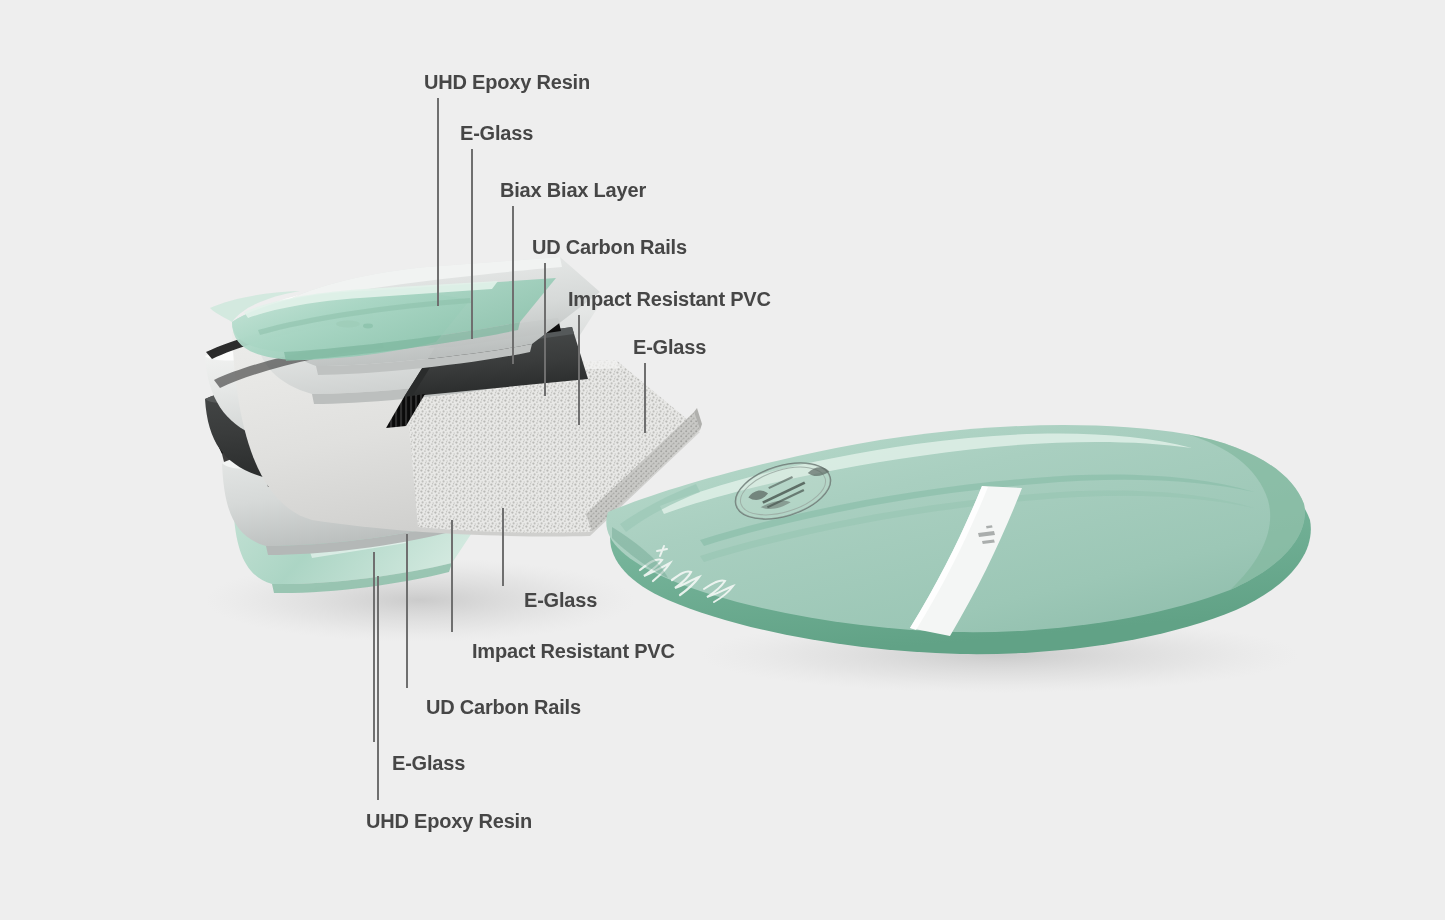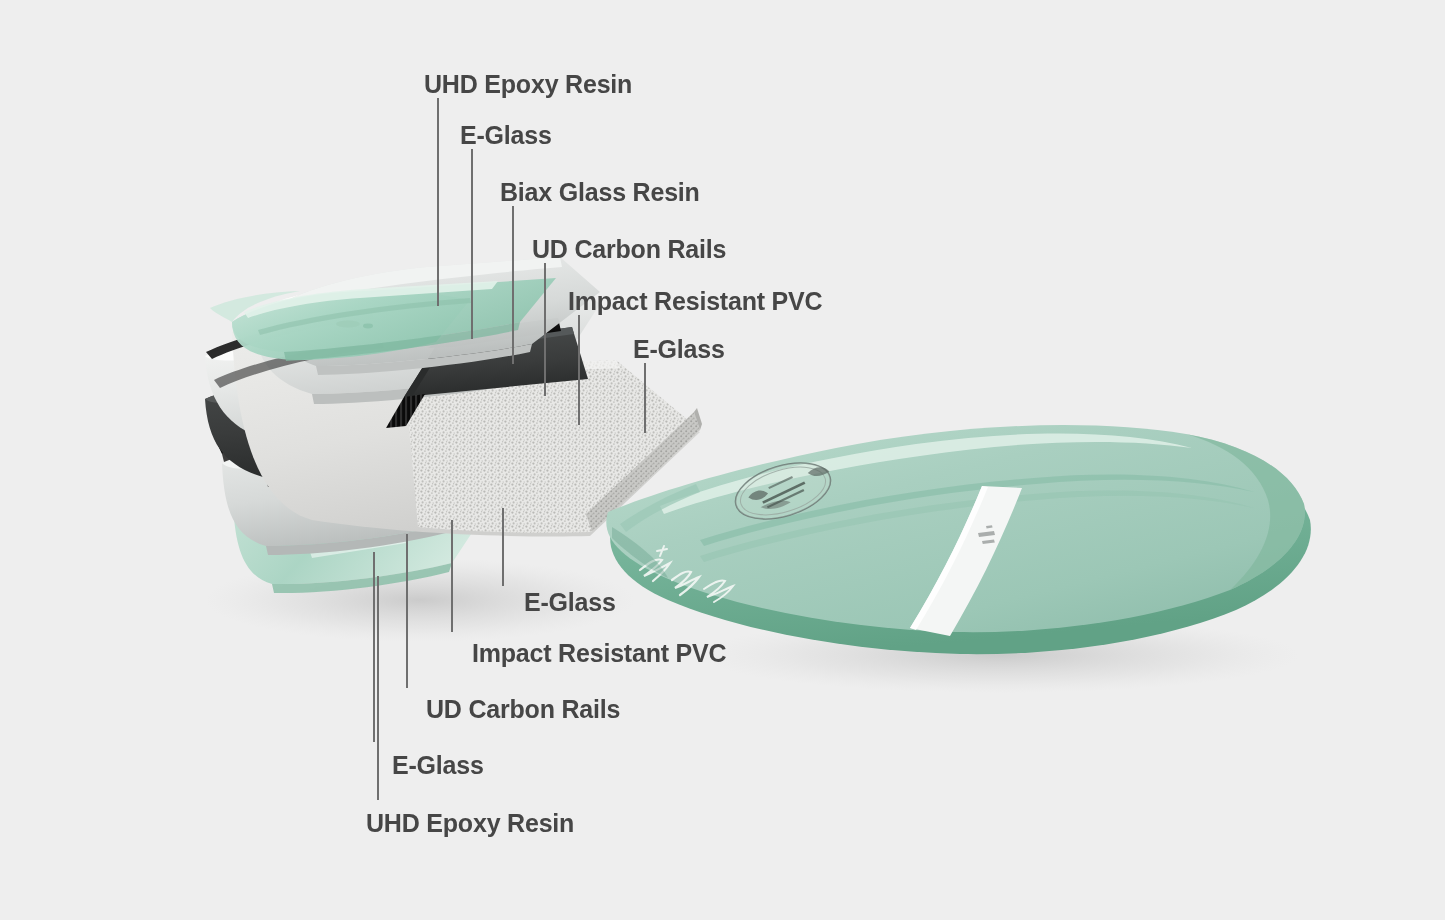--- a/index.html
+++ b/index.html
@@ -10,21 +10,21 @@
     font-family:"Liberation Sans", sans-serif;
     overflow:hidden;
     position:relative;
   }
   #stage{position:absolute;left:0;top:0;width:1445px;height:920px;}
   #artwork{position:absolute;left:0;top:0;width:1445px;height:920px;}
 
   
   .callout{
     position:absolute;
-    font-size:25px;
+    font-size:20px;
     font-weight:bold;
     color:#464646;
     white-space:nowrap;
     letter-spacing:-0.2px;
     line-height:1;
   }
   .leader{
     position:absolute;
     width:2px;
     background:#6f6f6f;
@@ -301,21 +301,21 @@
     <div class="leader" style="left:502px;top:508px;height:78px;"></div>
     <div class="leader" style="left:451px;top:520px;height:112px;"></div>
     <div class="leader" style="left:406px;top:534px;height:154px;"></div>
     <div class="leader" style="left:373px;top:552px;height:190px;"></div>
     <div class="leader" style="left:377px;top:576px;height:224px;"></div>
   </div>
 
   <div>
     <div class="callout" style="left:424px;top:72px;">UHD Epoxy Resin</div>
     <div class="callout" style="left:460px;top:123px;">E-Glass</div>
-    <div class="callout" style="left:500px;top:180px;">Biax Glass Resin</div>
+    <div class="callout" style="left:500px;top:180px;">Biax Biax Layer</div>
     <div class="callout" style="left:532px;top:237px;">UD Carbon Rails</div>
     <div class="callout" style="left:568px;top:289px;">Impact Resistant PVC</div>
     <div class="callout" style="left:633px;top:337px;">E-Glass</div>
   </div>
 
   <div>
     <div class="callout" style="left:524px;top:590px;">E-Glass</div>
     <div class="callout" style="left:472px;top:641px;">Impact Resistant PVC</div>
     <div class="callout" style="left:426px;top:697px;">UD Carbon Rails</div>
     <div class="callout" style="left:392px;top:753px;">E-Glass</div>

